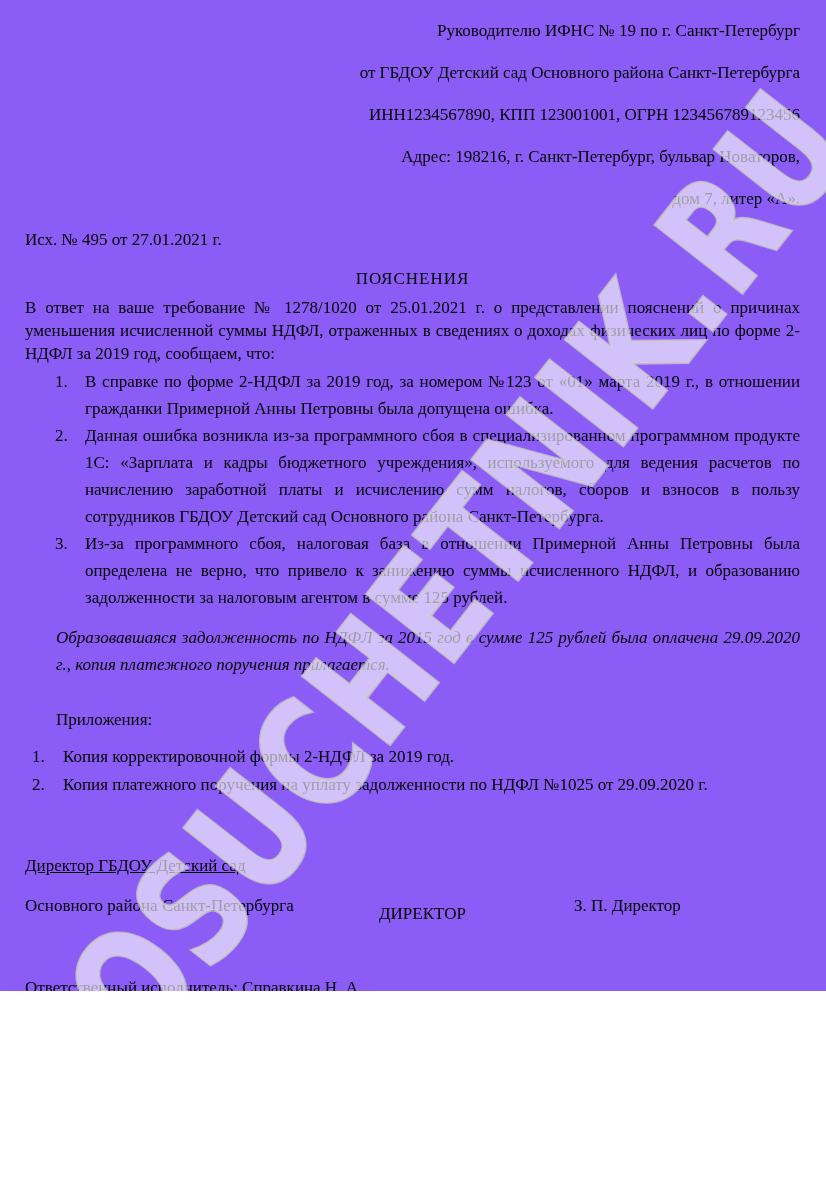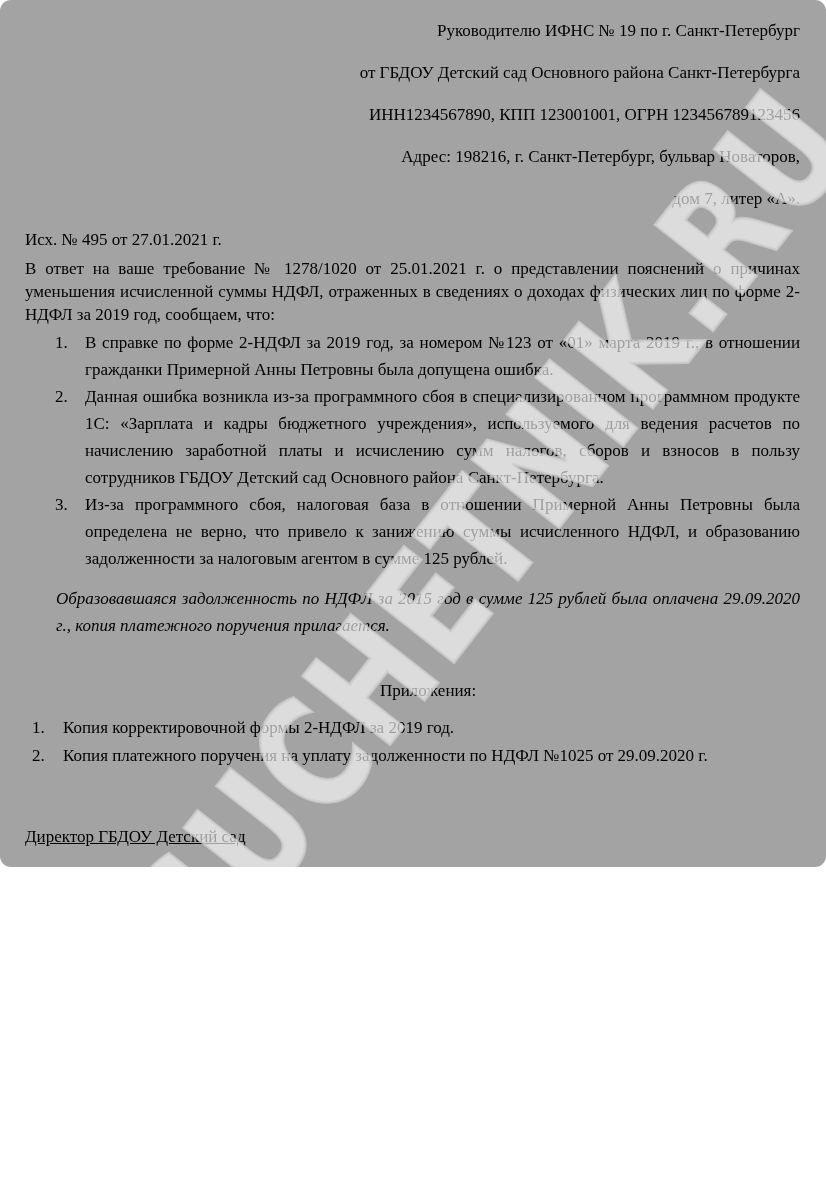--- a/index.html
+++ b/index.html
@@ -3,27 +3,26 @@
 <meta charset="utf-8">
 <style>
   html, body {
     margin: 0;
     padding: 0;
     background: #ffffff;
   }
   .page {
     position: relative;
     width: 826px;
-    height: 867px;
-    background: #a3a3a3;
+    height: 991px;
+    background: #8b5cf6;
     overflow: hidden;
     font-family: "Liberation Serif", "DejaVu Serif", serif;
     font-size: 17px;
     color: #000000;
-    border-radius: 11px;
   }
   .recipient {
     margin: 10px 26px 0 25px;
     text-align: right;
   }
   .recipient .rline { line-height: 42px; }
   .ref {
     margin: 6px 26px 0 25px;
     line-height: 27px;
   }
@@ -42,41 +41,40 @@
   .point { display: flex; line-height: 27px; }
   .point .num { flex: 0 0 30px; }
   .point .ptxt { flex: 1; text-align: justify; }
   .indent-para {
     margin: 6px 26px 0 56px;
     line-height: 27px;
     text-align: justify;
   }
   .indent-para.second { margin-top: 13px; font-style: italic; }
   .attach-label {
-    margin: 38px 26px 0 56px;
+    margin: 28px 26px 0 56px;
     line-height: 27px;
-    text-align: center;
   }
   .attachments { margin: 10px 26px 0 32px; }
   .attach-item { display: flex; line-height: 28px; }
   .attach-item .num { flex: 0 0 31px; }
   .attach-item .ptxt { flex: 1; }
   .sig1 {
     margin: 53px 26px 0 25px;
     line-height: 27px;
     text-decoration: underline;
   }
   .sig-row {
     position: relative;
     height: 27px;
     margin-top: 13px;
     line-height: 27px;
   }
   .sig-row .sig-org  { position: absolute; left: 25px;  top: 0; }
-  .sig-row .sig-pos  { position: absolute; left: 379px; top: 0; }
+  .sig-row .sig-pos  { position: absolute; left: 379px; top: 8px; }
   .sig-row .sig-name { position: absolute; left: 574px; top: 0; }
   .footer1 { margin: 55px 26px 0 25px; line-height: 27px; text-decoration: underline; }
   .footer2 { margin: 13px 26px 0 25px; line-height: 27px; }
   .watermark {
     position: absolute;
     left: -250px;
     top: 475px;
     width: 1340px;
     height: 260px;
     transform: rotate(-52deg);
@@ -93,20 +91,21 @@
   <div class="recipient">
     <div class="rline">Руководителю ИФНС № 19 по г. Санкт-Петербург</div>
     <div class="rline">от ГБДОУ Детский сад Основного района Санкт-Петербурга</div>
     <div class="rline">ИНН1234567890, КПП 123001001, ОГРН 123456789123456</div>
     <div class="rline">Адрес: 198216, г. Санкт-Петербург, бульвар Новаторов,</div>
     <div class="rline">дом 7, литер «А».</div>
   </div>
 
   <div class="ref">Исх. № 495 от 27.01.2021 г.</div>
 
+  <div class="doc-title">ПОЯСНЕНИЯ</div>
 
   <div class="intro">В ответ на ваше требование № 1278/1020 от 25.01.2021 г. о представлении пояснений о причинах уменьшения исчисленной суммы НДФЛ, отраженных в сведениях о доходах физических лиц по форме 2-НДФЛ за 2019 год, сообщаем, что:</div>
 
   <div class="points">
     <div class="point">
       <span class="num">1.</span>
       <span class="ptxt">В справке по форме 2-НДФЛ за 2019 год, за номером №123 от «01» марта 2019 г., в отношении гражданки Примерной Анны Петровны была допущена ошибка.</span>
     </div>
     <div class="point">
       <span class="num">2.</span>

